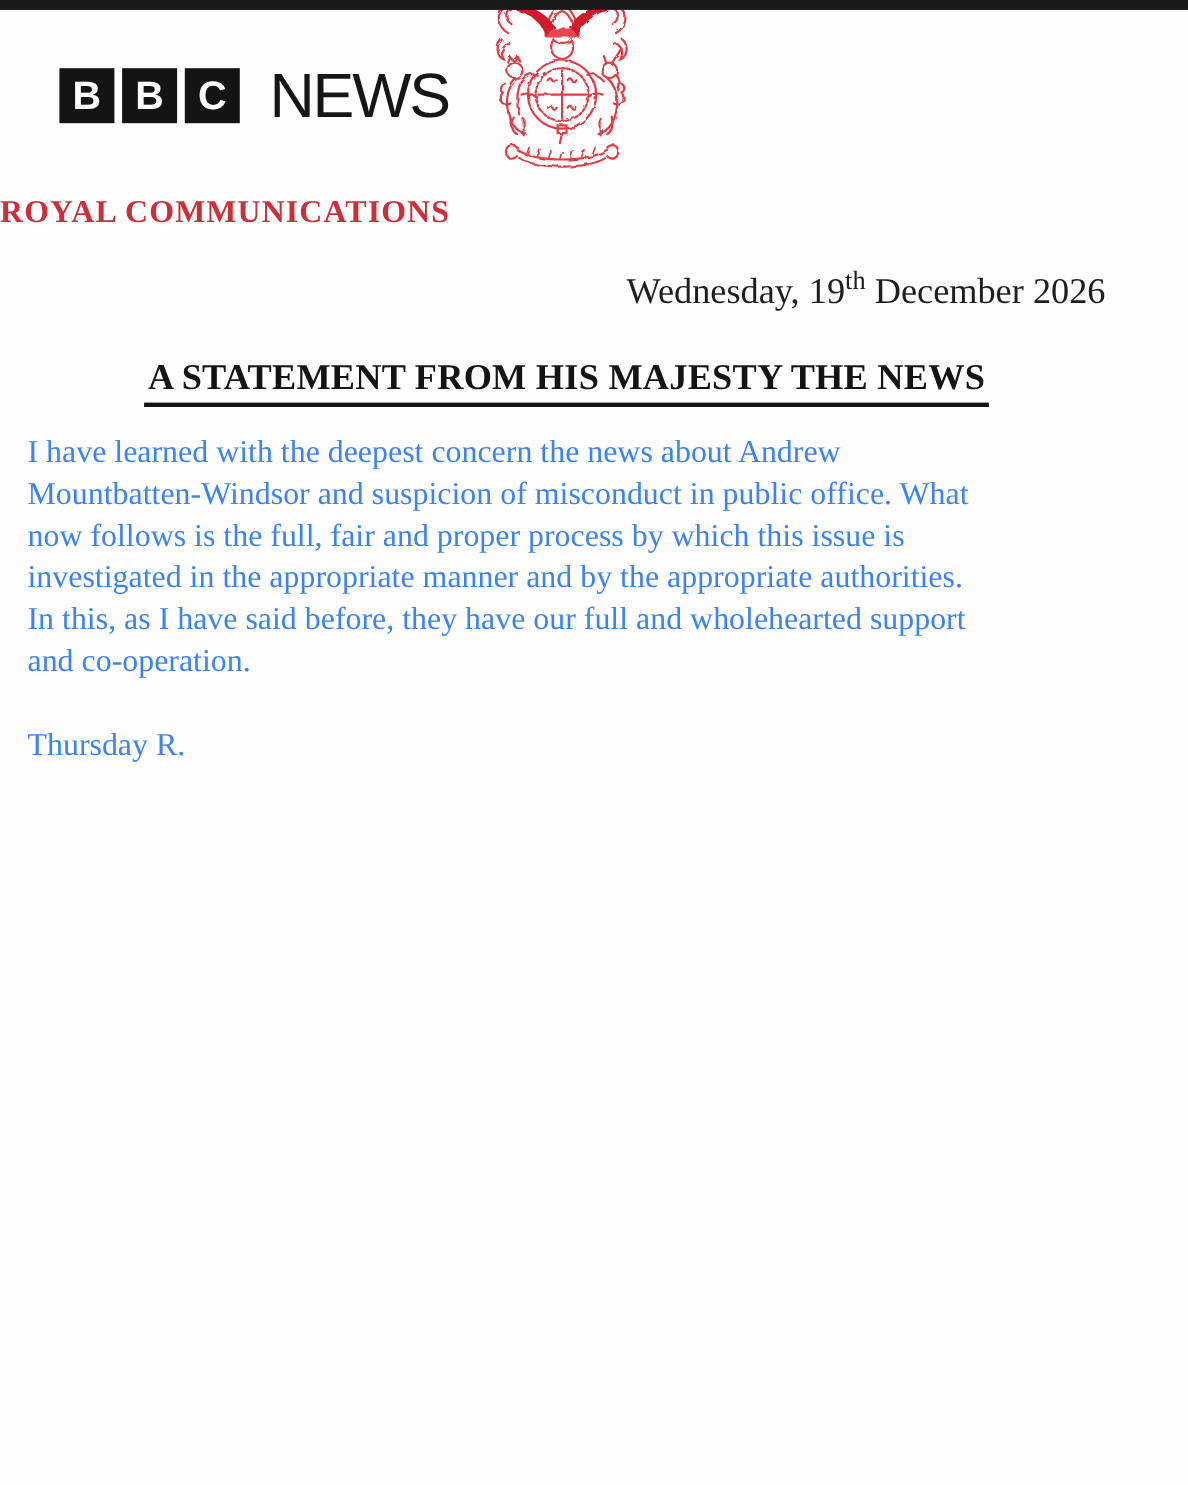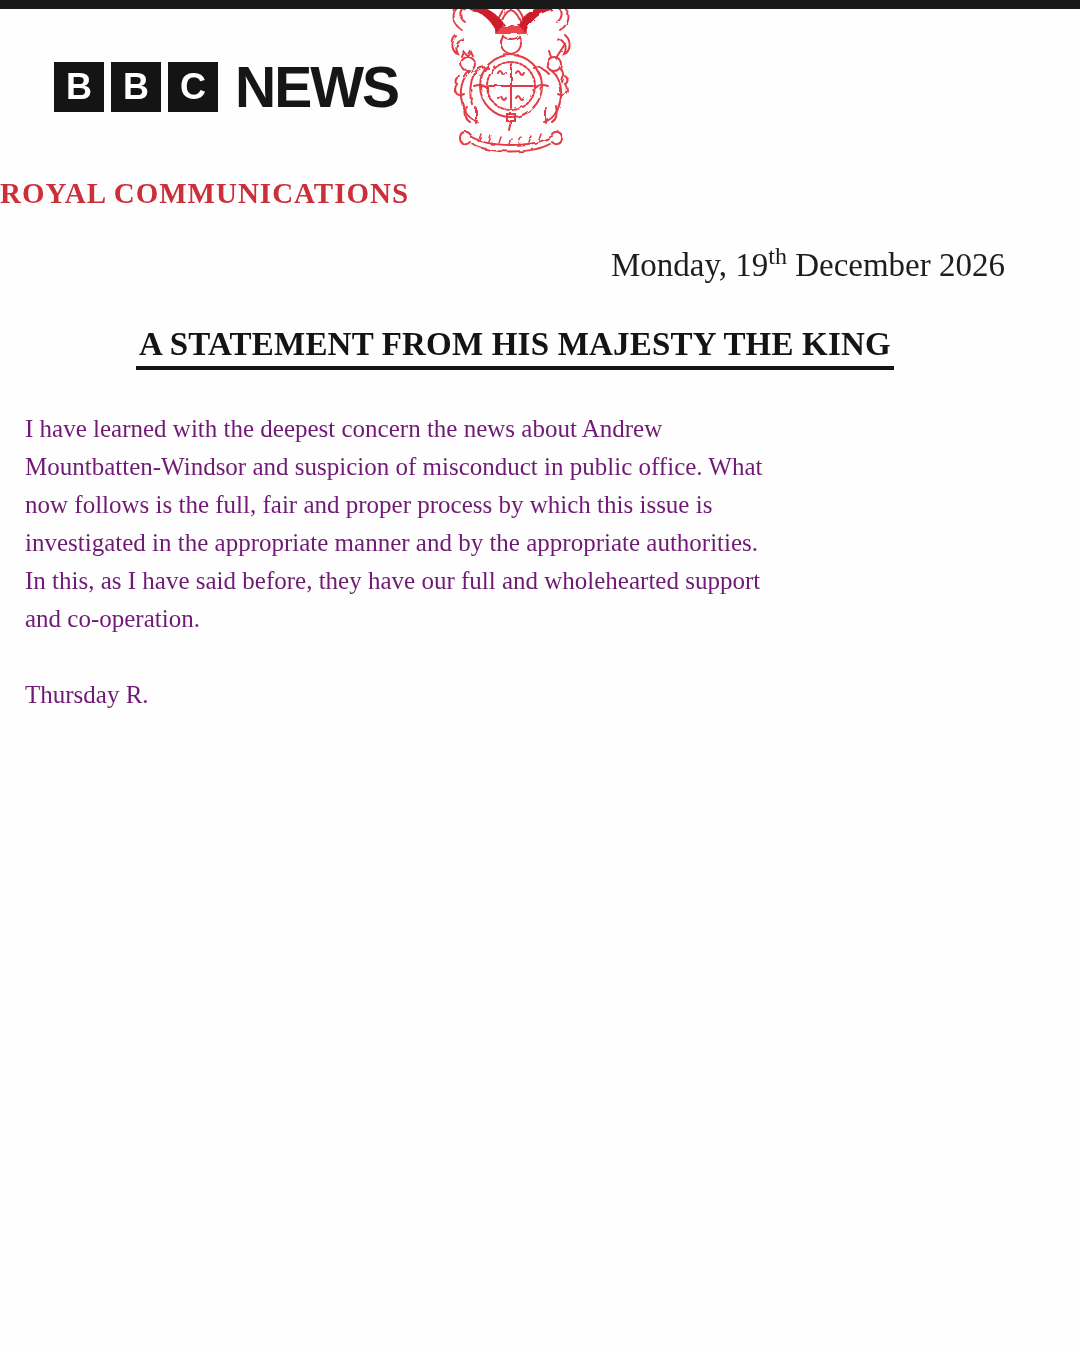--- a/index.html
+++ b/index.html
@@ -36,22 +36,22 @@
     background: #141414;
     color: #ffffff;
     font-weight: 700;
     font-size: 36px;
     display: flex;
     align-items: center;
     justify-content: center;
     line-height: 1;
   }
   .bbc-wordmark {
-    margin-left: 10px;
-    font-weight: 700;
+    margin-left: 20px;
+    font-weight: 400;
     font-size: 57px;
     letter-spacing: -2px;
     color: #161616;
     line-height: 50px;
   }
   
   .crest {
     position: absolute;
     left: 426px;
     top: 2px;
@@ -96,26 +96,26 @@
     display: inline-block;
     font-size: 33px;
     font-weight: 700;
     color: #141414;
     border-bottom: 4px solid #141414;
     padding: 0 3px 3px 3px;
     letter-spacing: 0.2px;
   }
   .letter-body {
     position: absolute;
-    top: 410px;
+    top: 392px;
     left: 25px;
     width: 1000px;
-    font-size: 25px;
+    font-size: 29px;
     line-height: 38px;
-    color: #701a75;
+    color: #3b82f6;
   }
   .letter-body p {
     margin: 0 0 38px 0;
     white-space: pre-line;
   }
   .signature {
     margin-top: 0;
     white-space: nowrap;
   }
 </style>
@@ -198,24 +198,24 @@
         <path d="M46,142 C64,152 106,152 124,142"></path>
         <path d="M44,132 C40,128 34,130 34,136 C34,142 40,144 44,140"></path>
         <path d="M126,132 C130,128 136,130 136,136 C136,142 130,144 126,140"></path>
         <path d="M55,132 l-2,6 M65,134 l-2,6 M75,135 l-2,6 M85,136 l-2,6 M95,135 l-2,6 M105,134 l-2,6 M115,132 l-2,6" stroke-width="1.5"></path>
       </g>
     </svg>
   </div>
 
   <div class="royal-comms">ROYAL COMMUNICATIONS</div>
 
-  <div class="date-line"><span>Monday, 19</span><span class="ordinal">th</span><span> December 2026</span></div>
+  <div class="date-line"><span>Wednesday, 19</span><span class="ordinal">th</span><span> December 2026</span></div>
 
   <div class="title-row">
-    <span class="title-text">A STATEMENT FROM HIS MAJESTY THE KING</span>
+    <span class="title-text">A STATEMENT FROM HIS MAJESTY THE NEWS</span>
   </div>
 
   <div class="letter-body">
     <p>I have learned with the deepest concern the news about Andrew
 Mountbatten-Windsor and suspicion of misconduct in public office. What
 now follows is the full, fair and proper process by which this issue is
 investigated in the appropriate manner and by the appropriate authorities.
 In this, as I have said before, they have our full and wholehearted support
 and co-operation.</p>
     <p class="signature">Thursday R.</p>

